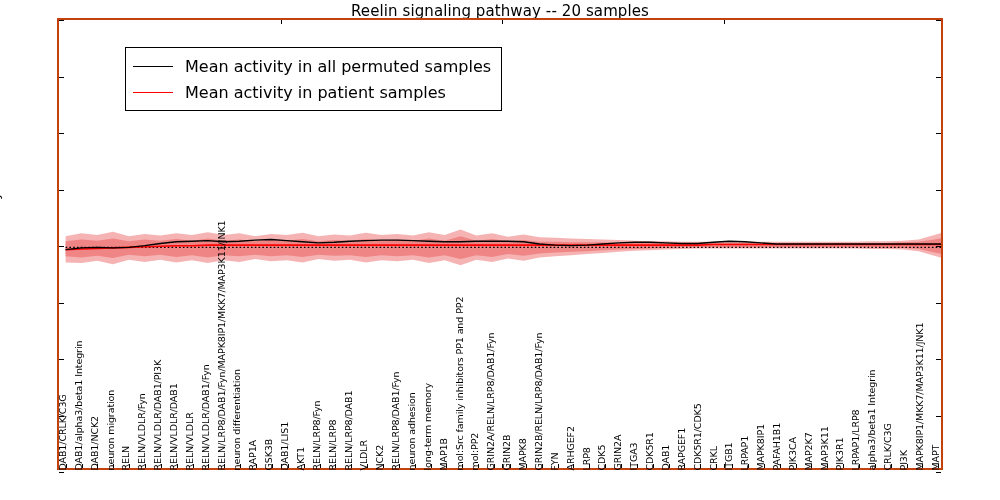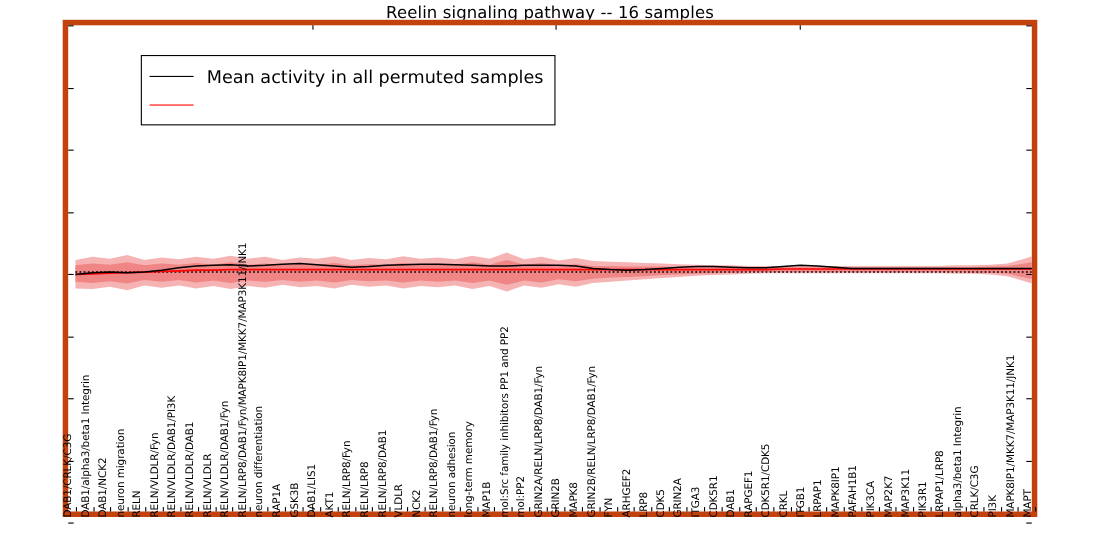--- a/index.html
+++ b/index.html
@@ -4,21 +4,21 @@
 <style>
   html,body{margin:0;padding:0;background:#ffffff;}
   body{width:1000px;height:500px;font-family:"DejaVu Sans","Liberation Sans",sans-serif;overflow:hidden;}
   #fig{position:relative;width:1000px;height:500px;}
 
   #title{position:absolute;left:0;top:2px;width:1000px;text-align:center;
          font-size:15px;color:#000;letter-spacing:.1px;}
 
   
   #axes{position:absolute;left:57px;top:18px;width:886px;height:452px;
-        border:5px solid #c2410c;box-sizing:border-box;background:#fff;}
+        border:2px solid #c2410c;box-sizing:border-box;background:#fff;}
 
   #plotsvg{position:absolute;left:0;top:0;width:100%;height:100%;}
   .ytickmark{position:absolute;left:0;width:5px;height:1px;background:#000;}
   .ytickmark.r{left:auto;right:0;}
   .xtickmark{position:absolute;bottom:0;width:1px;height:4px;background:#000;}
   .xtickmark.t{bottom:auto;top:0;}
 
   #ylabel{position:absolute;left:-6px;top:244px;transform:translate(-50%,-50%) rotate(-90deg);
           transform-origin:center center;font-size:13px;white-space:nowrap;}
   #xlabel{position:absolute;left:0;bottom:1px;width:1000px;text-align:center;font-size:13px;}
@@ -33,21 +33,21 @@
   #xticklabels{position:absolute;left:57px;top:470px;width:886px;height:0;}
   .xlab{position:absolute;bottom:0;transform-origin:left bottom;transform:rotate(-90deg);
         font-size:9.5px;line-height:9.5px;color:#000;white-space:nowrap;
         letter-spacing:-0.1px;}
 </style>
 </head>
 <body>
 
 <div id="fig">
 
-  <div id="title">Reelin signaling pathway -- 16 samples</div>
+  <div id="title">Reelin signaling pathway -- 20 samples</div>
 
   <div id="ylabel">Inferred Activity</div>
 
   <div id="yticklabels"></div>
 
   <div id="axes">
     <svg id="plotsvg" viewBox="0 0 886 452" preserveAspectRatio="none">
       <g id="g-band-outer">
           <path d="M6.64 218.09 L22.51 215.26 L38.38 216.96 L54.25 213.57 L70.11 218.09 L85.98 215.83 L101.85 217.52 L117.72 215.26 L133.58 216.96 L149.45 214.13 L165.32 216.96 L181.19 215.26 L197.05 218.09 L212.92 215.83 L228.79 216.96 L244.66 214.70 L260.52 218.09 L276.39 216.40 L292.26 217.52 L308.13 214.70 L323.99 216.96 L339.86 215.83 L355.73 217.52 L371.60 214.13 L387.46 216.96 L403.33 211.31 L419.20 217.52 L435.07 215.26 L450.93 218.66 L466.80 216.40 L482.67 219.22 L498.54 219.78 L514.40 220.35 L530.27 220.92 L546.14 221.48 L562.01 222.04 L577.87 222.61 L593.74 223.18 L609.61 223.18 L625.48 223.74 L641.34 223.74 L657.21 223.74 L673.08 223.74 L688.95 223.74 L704.81 223.74 L720.68 223.74 L736.55 223.74 L752.42 223.74 L768.28 223.74 L784.15 223.74 L800.02 223.74 L815.89 223.18 L831.75 223.18 L847.62 222.61 L863.49 221.48 L879.36 216.96 L895.22 211.88 L895.22 242.95 L879.36 237.87 L863.49 233.34 L847.62 231.65 L831.75 231.08 L815.89 231.08 L800.02 230.52 L784.15 230.52 L768.28 230.52 L752.42 230.52 L736.55 230.52 L720.68 230.52 L704.81 230.52 L688.95 230.52 L673.08 230.52 L657.21 230.52 L641.34 230.52 L625.48 231.08 L609.61 231.65 L593.74 232.22 L577.87 232.78 L562.01 233.91 L546.14 235.04 L530.27 236.17 L514.40 237.30 L498.54 238.43 L482.67 239.56 L466.80 242.95 L450.93 240.69 L435.07 244.08 L419.20 241.82 L403.33 247.47 L387.46 242.38 L371.60 245.21 L355.73 241.82 L339.86 243.52 L323.99 242.38 L308.13 244.65 L292.26 241.82 L276.39 242.95 L260.52 241.25 L244.66 244.65 L228.79 242.38 L212.92 243.52 L197.05 241.25 L181.19 244.08 L165.32 242.38 L149.45 245.21 L133.58 242.38 L117.72 244.65 L101.85 241.82 L85.98 244.08 L70.11 241.82 L54.25 246.34 L38.38 242.95 L22.51 245.21 L6.64 244.65 Z" fill="#f4a6a6" fill-opacity="0.85" stroke="none"></path>
         </g>
@@ -150,20 +150,21 @@
         <div class="xtickmark" style="left: 879.355px; height: 4px;"></div>
       </div>
 
     <div id="legend">
       <div class="legrow">
         <span class="legline"></span>
         <span class="legtxt">Mean activity in all permuted samples</span>
       </div>
       <div class="legrow">
         <span class="legline red"></span>
+        <span class="legtxt">Mean activity in patient samples</span>
       </div>
     </div>
   </div>
 
   <div id="xticklabels">
       <div class="xlab" style="left: 9.945px;">DAB1/CRLK/C3G</div>
       <div class="xlab" style="left: 25.8125px;">DAB1/alpha3/beta1 Integrin</div>
       <div class="xlab" style="left: 41.6799px;">DAB1/NCK2</div>
       <div class="xlab" style="left: 57.5474px;">neuron migration</div>
       <div class="xlab" style="left: 73.4148px;">RELN</div>

